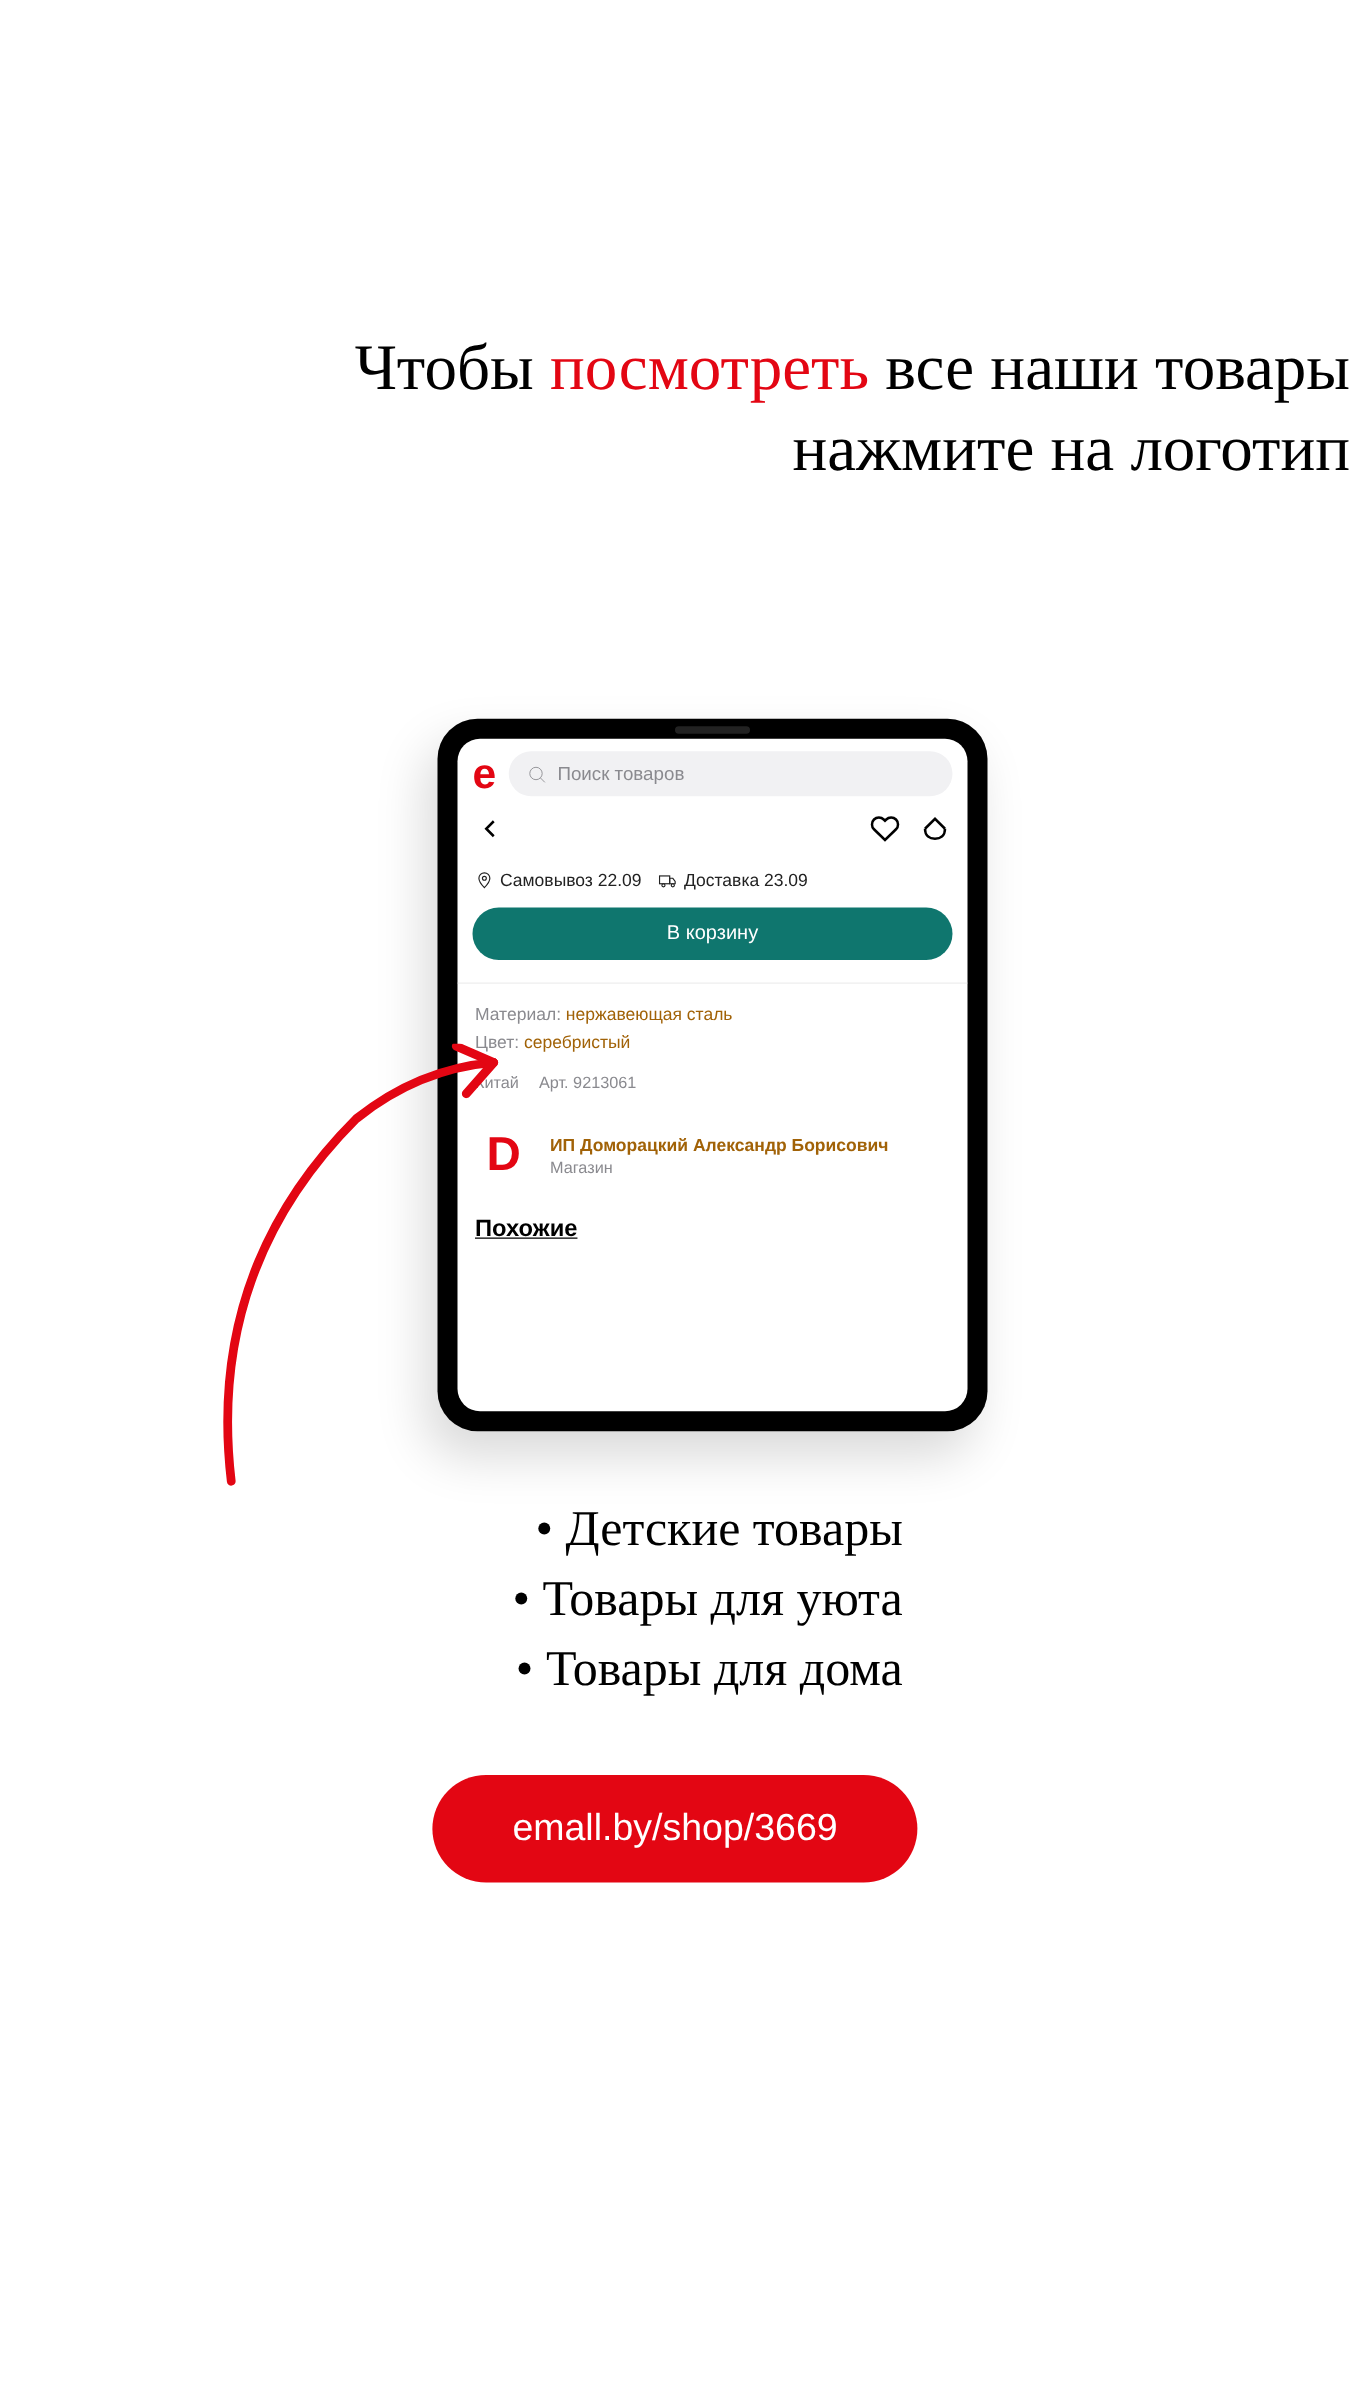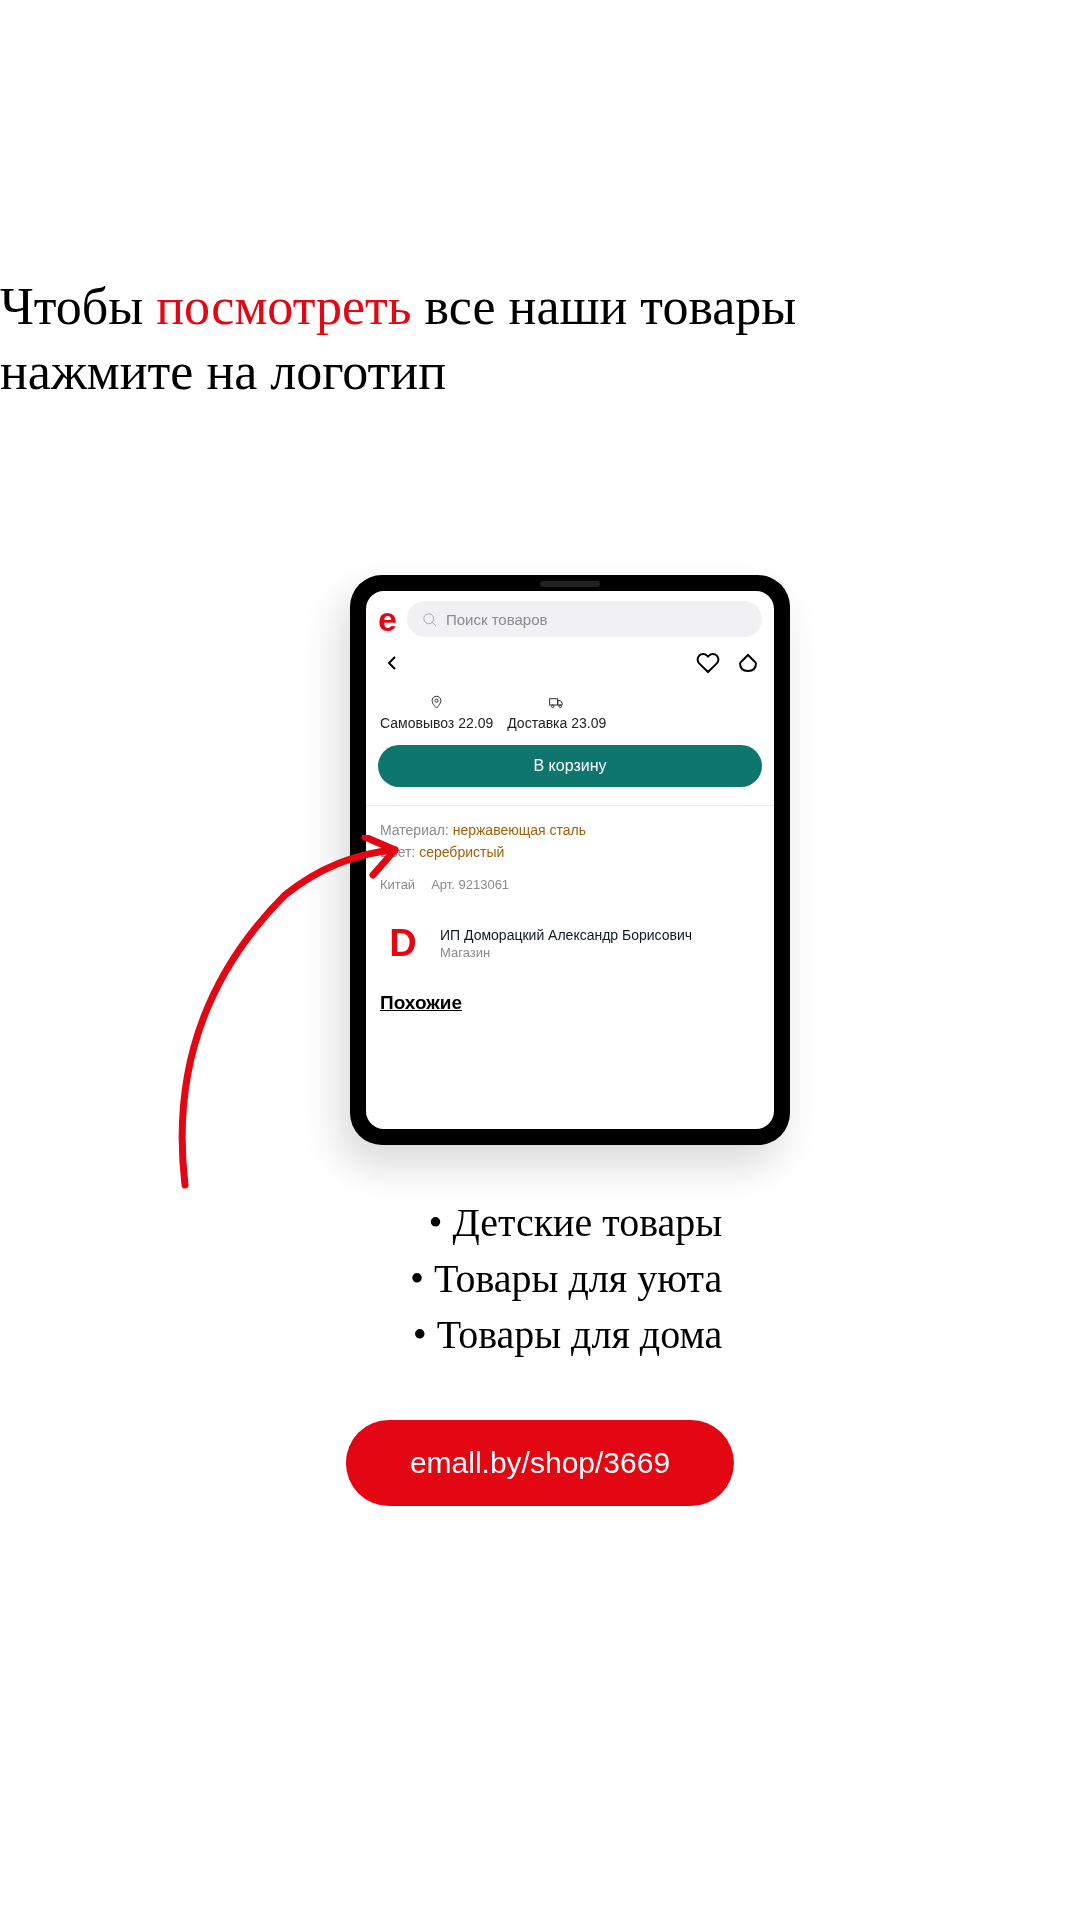--- a/index.html
+++ b/index.html
@@ -6,24 +6,24 @@
   body {
     width: 1080px;
     height: 1920px;
     background: #ffffff;
     font-family: Georgia, 'Times New Roman', serif;
     position: relative;
     overflow: hidden;
   }
   .heading {
     position: absolute;
-    top: 274px;
+    top: 262px;
     left: 0;
     right: 0;
-    text-align: left;
+    text-align: right;
     font-size: 52px;
     line-height: 1.25;
     color: #000;
   }
   .heading .accent { color: #e30613; }
   .tablet {
     position: absolute;
     top: 575px;
     left: 350px;
     width: 440px;
@@ -88,21 +88,21 @@
   .navrow .right { display: flex; gap: 16px; align-items: center; }
   .navrow svg { width: 24px; height: 24px; stroke: #000; fill: none; stroke-width: 2; }
   .delivery {
     display: flex;
     gap: 14px;
     padding: 14px 14px 10px;
     font-size: 14px;
     color: #222;
     align-items: center;
   }
-  .delivery .item { display: flex; align-items: center; gap: 5px; flex-direction: column; }
+  .delivery .item { display: flex; align-items: center; gap: 5px; }
   .delivery svg { width: 15px; height: 15px; stroke: #222; fill: none; stroke-width: 1.5; }
   .cart-btn {
     margin: 4px 12px 12px;
     background: #0f766e;
     color: #fff;
     border-radius: 22px;
     height: 42px;
     display: flex;
     align-items: center;
     justify-content: center;
@@ -146,21 +146,21 @@
     height: 46px;
     display: flex;
     align-items: center;
     justify-content: center;
     font-family: Arial, sans-serif;
     font-weight: 900;
     font-size: 38px;
     color: #e30613;
   }
   .shop-text { font-size: 14px; }
-  .shop-name { color: #0f172a; font-weight: 400; margin-bottom: 2px; }
+  .shop-name { color: #a16207; font-weight: 700; margin-bottom: 2px; }
   .shop-sub { color: #8a8a8f; font-size: 13px; }
   .similar {
     padding: 16px 14px 0;
     font-size: 19px;
     font-weight: 700;
     color: #000;
     text-decoration: underline;
   }
   .arrow-svg {
     position: absolute;

